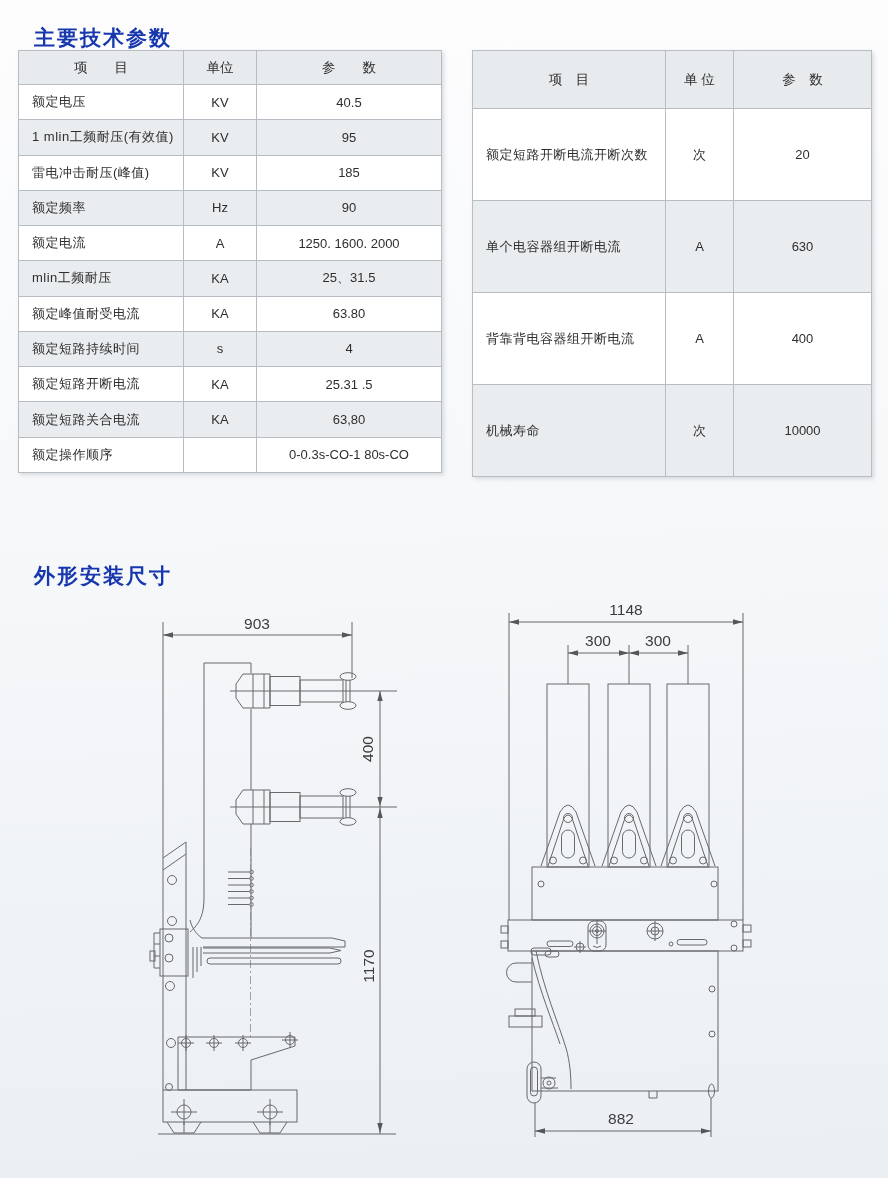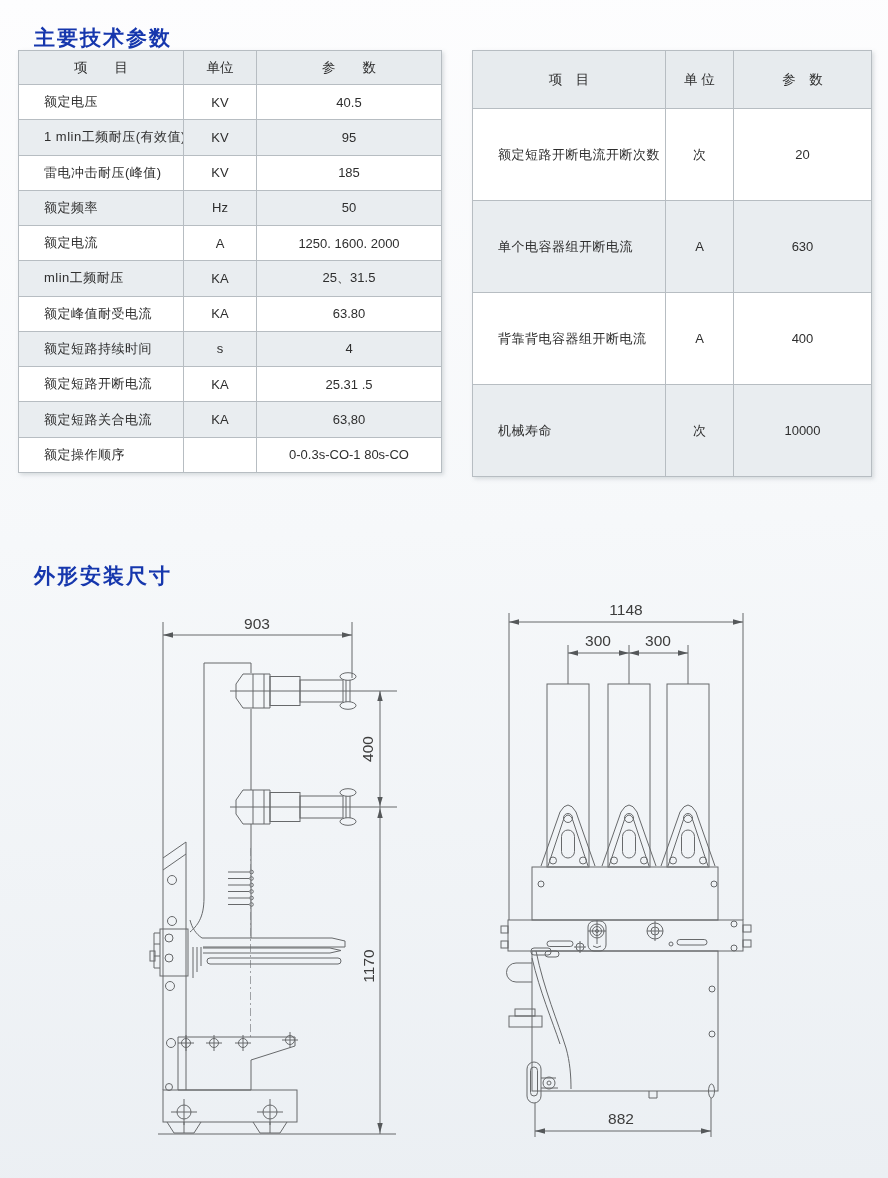--- a/index.html
+++ b/index.html
@@ -21,21 +21,21 @@
   }
   #left-table{left:18px;width:423px;height:423px;}
   #right-table{left:472px;width:399px;height:427px;}
   .spec th,.spec td{
     border:1px solid #b7bdc2;font-size:13px;color:#2e2e2e;
     padding:0;text-align:center;font-weight:400;overflow:hidden;white-space:nowrap;
   }
   .spec thead th{background:#e7ebee;font-size:13.5px;}
   #left-table thead tr{height:34px;}
   #right-table thead tr{height:58px;}
-  .spec td.c1{text-align:left;padding-left:25px;letter-spacing:.5px;}
+  .spec td.c1{text-align:left;padding-left:13px;letter-spacing:.5px;}
   .spec tbody tr:nth-child(even){background:#e9edf0;}
 
   #drawing-svg{position:absolute;left:0;top:595px;}
   #drawing-svg .ln{fill:none;stroke:#67696b;stroke-width:1;}
   #drawing-svg .cl{fill:none;stroke:#8a8d90;stroke-width:.8;stroke-dasharray:8 3 2 3;}
   #drawing-svg .arw{fill:#55585a;stroke:none;}
   #drawing-svg text{fill:#3c3c3c;stroke:none;font-size:15.5px;font-family:"Liberation Sans","DejaVu Sans",sans-serif;}
 </style>
 </head>
 <body>
@@ -67,21 +67,21 @@
         <td>95</td>
       </tr>
     <tr>
         <td class="c1">雷电冲击耐压(峰值)</td>
         <td>KV</td>
         <td>185</td>
       </tr>
     <tr>
         <td class="c1">额定频率</td>
         <td>Hz</td>
-        <td>50</td>
+        <td>90</td>
       </tr>
     <tr>
         <td class="c1">额定电流</td>
         <td>A</td>
         <td>1250. 1600. 2000</td>
       </tr>
     <tr>
         <td class="c1">mlin工频耐压</td>
         <td>KA</td>
         <td>25、31.5</td>

